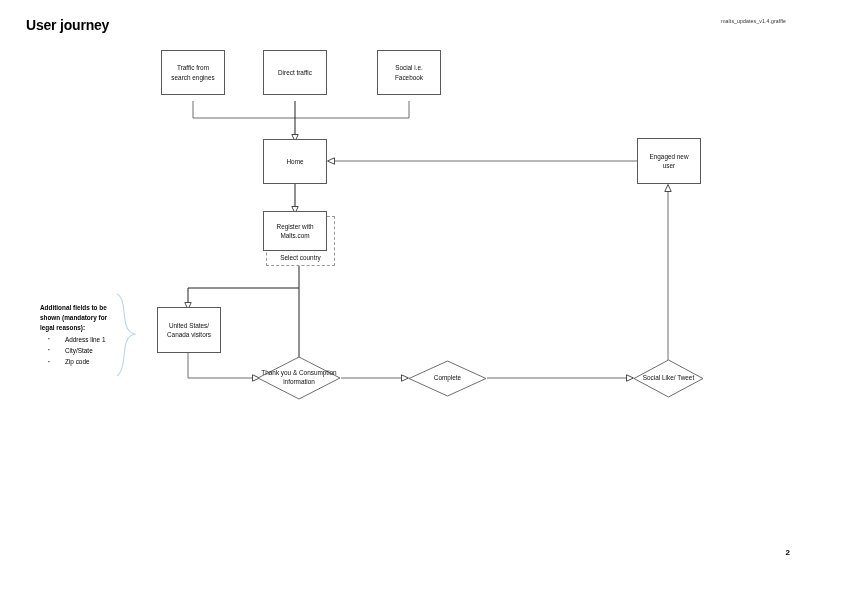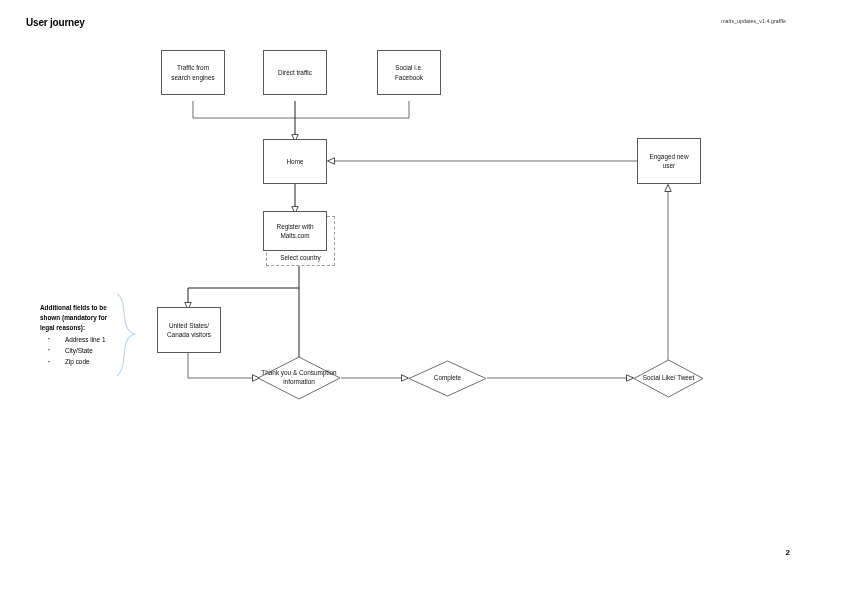--- a/index.html
+++ b/index.html
@@ -16,21 +16,21 @@
     position: relative;
     width: 842px;
     height: 595px;
     background: #ffffff;
     overflow: hidden;
   }
   .page-title {
     position: absolute;
     left: 26px;
     top: 17px;
-    font-size: 10px;
+    font-size: 14px;
     font-weight: bold;
     letter-spacing: -0.2px;
     color: #000;
   }
   .file-label {
     position: absolute;
     right: 56px;
     top: 18px;
     font-size: 5.2px;
     color: #333;

